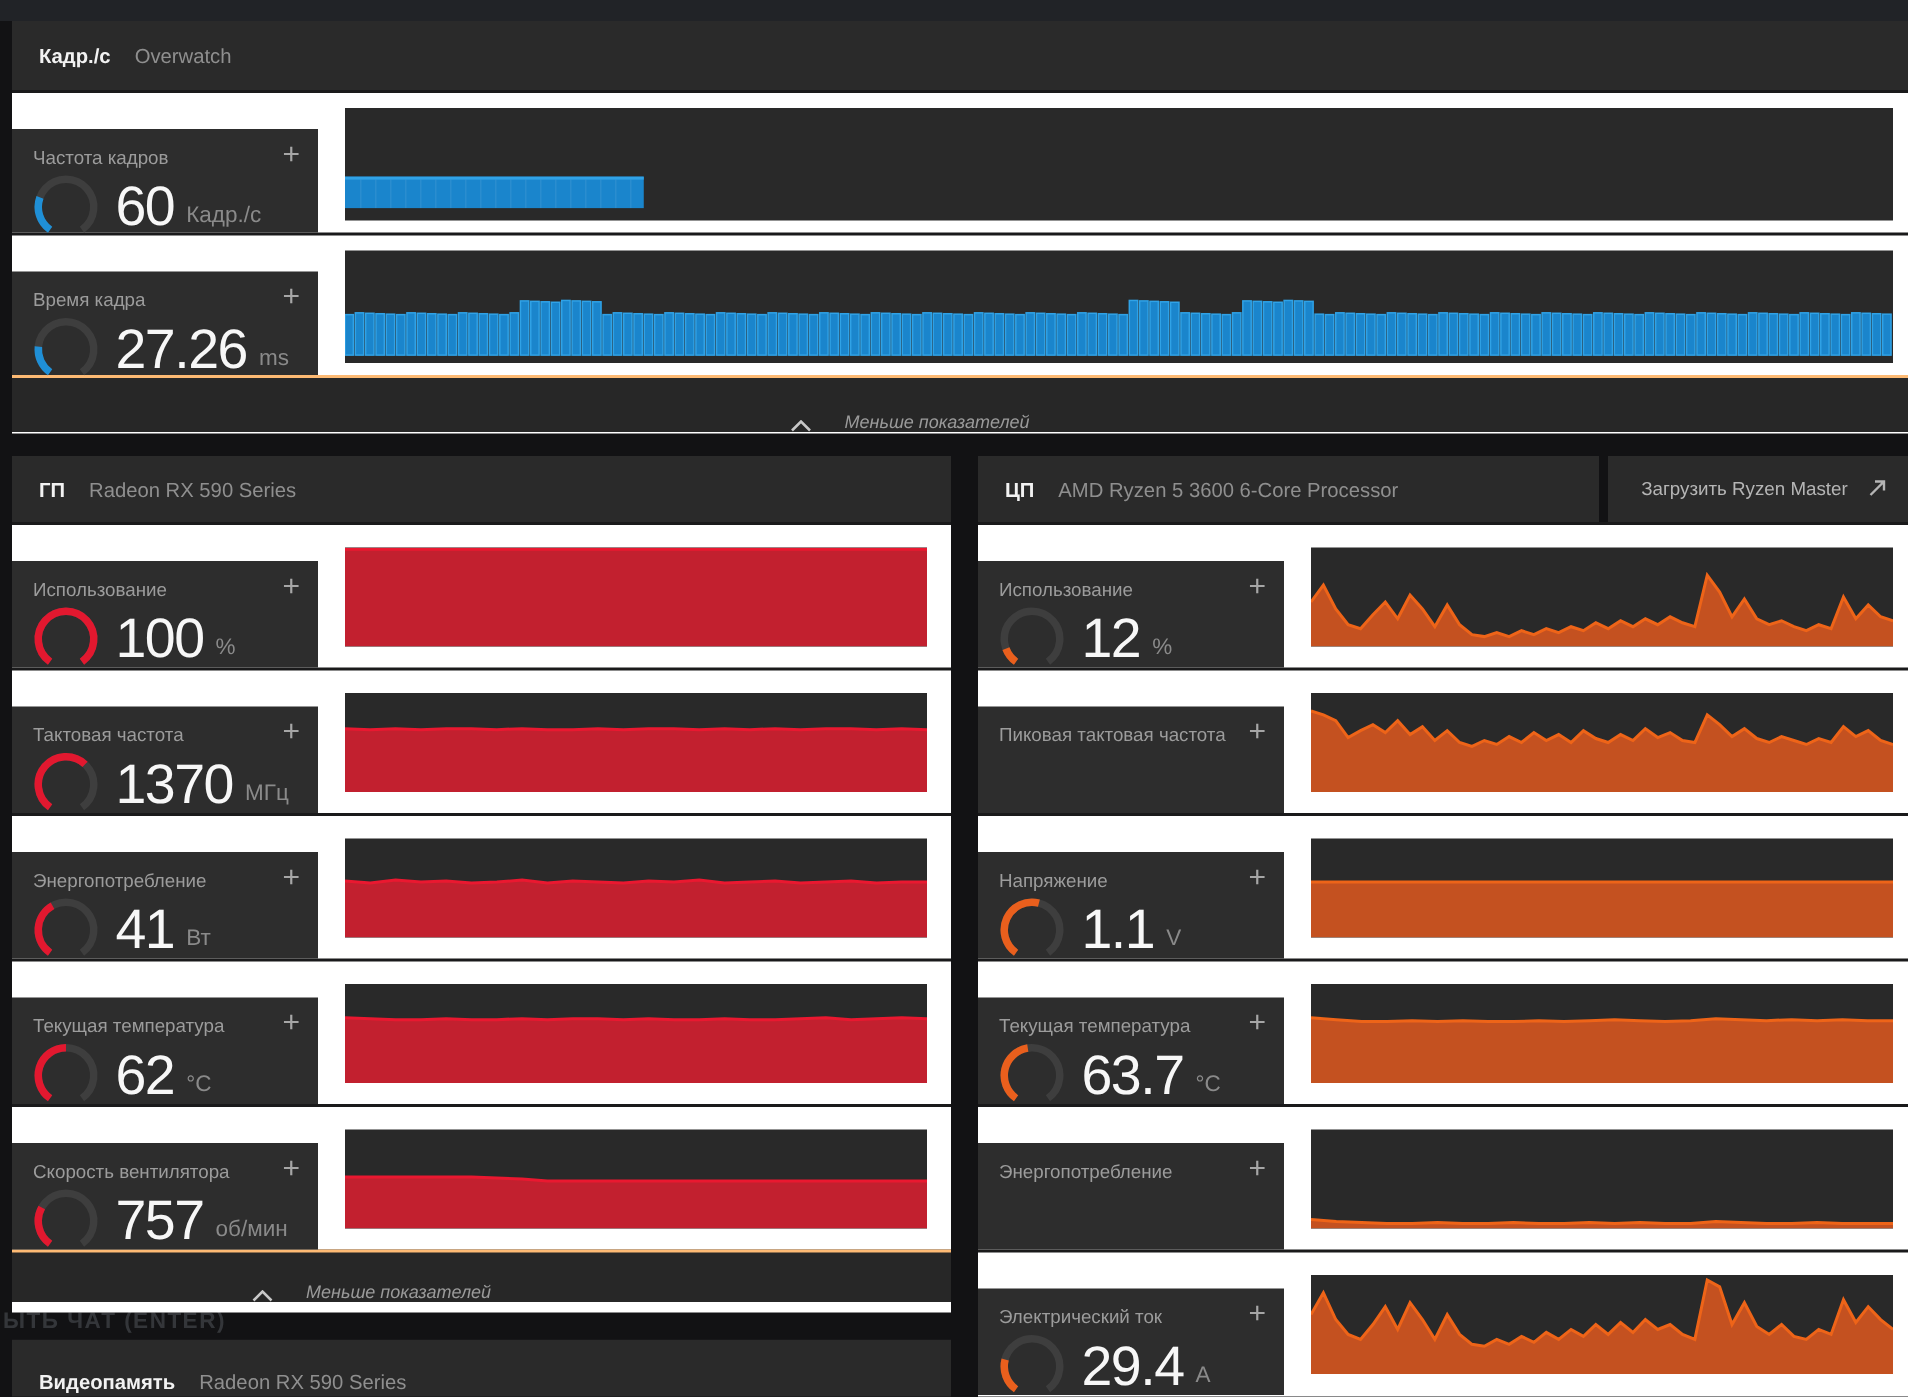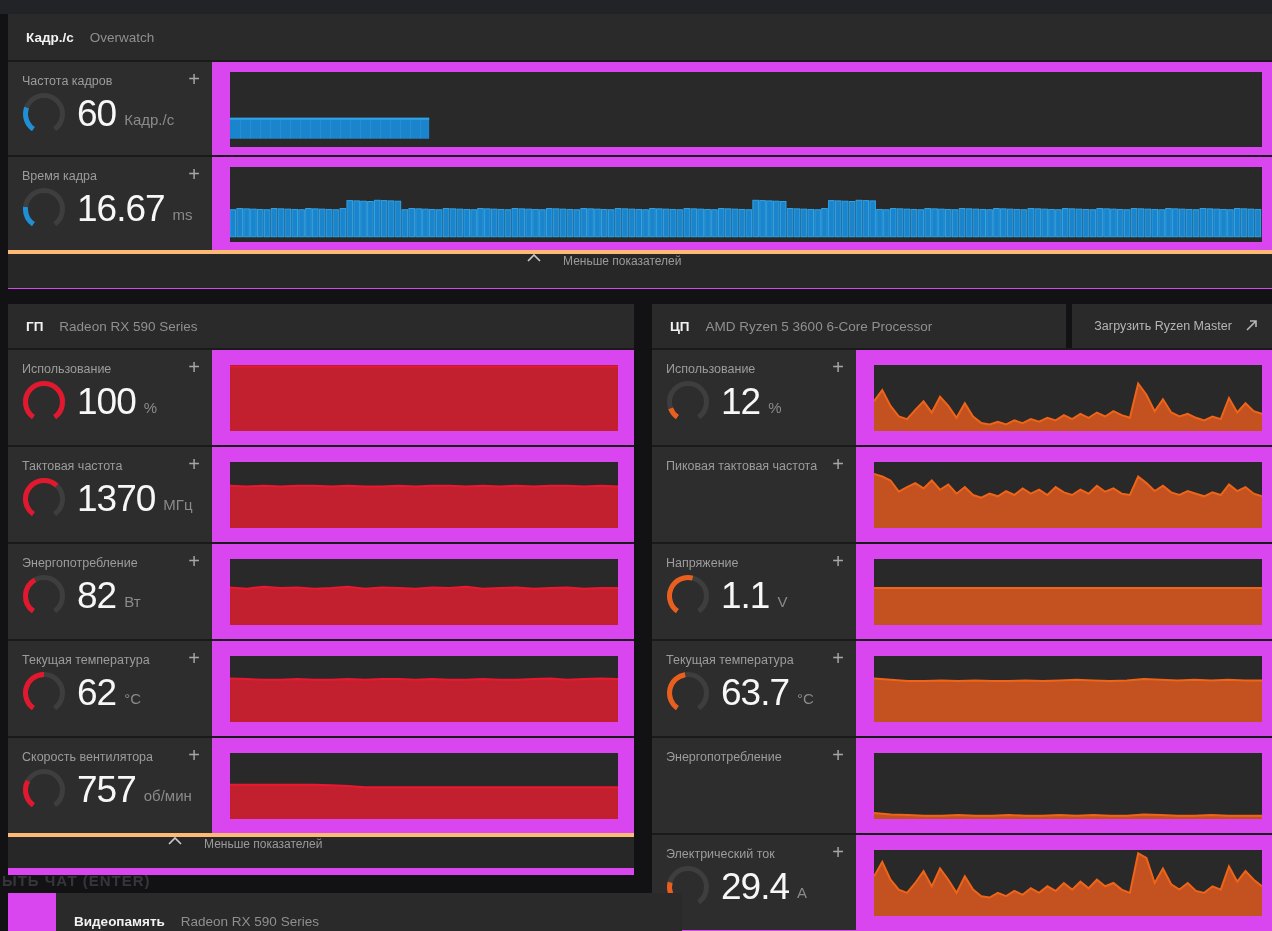--- a/index.html
+++ b/index.html
@@ -10,50 +10,50 @@
     -webkit-font-smoothing:antialiased;
   }
   
   .top-strip{position:absolute;left:0;top:0;width:1272px;height:14px;background:#212327;}
   .match-timer{position:absolute;left:715px;top:0;width:300px;height:14px;background:#0e1216;overflow:hidden;display:flex;justify-content:center;margin-top:48px;}
   .match-timer .t{font-size:16px;font-weight:bold;color:#49525a;letter-spacing:1px;margin-top:-7px;}
   .timer-icon-box{position:absolute;right:8px;top:0;width:34px;height:14px;background:#10343b;display:flex;align-items:flex-end;justify-content:center;overflow:hidden;}
   
   .chat-hint{position:absolute;left:2px;top:872px;font-size:15px;font-weight:bold;color:rgba(190,200,212,.20);letter-spacing:1px;}
   
-  .panel{position:absolute;background:#d946ef;overflow:hidden;}
+  .panel{position:absolute;background:#ffffff;overflow:hidden;}
   .panel-header{height:44px;background:#2a2a2a;display:flex;align-items:center;padding:0 0 0 18px;box-sizing:border-box;}
   .panel-fps .panel-header{height:46px;}
   .panel-title{font-size:13.5px;font-weight:bold;color:#f2f2f2;}
   .panel-subtitle{font-size:13.5px;color:#8f8f8f;margin-left:16px;}
   .hdr-wrap{display:flex;width:100%;height:44px;}
   .hdr-wrap .panel-header{flex:1;}
   .hdr-gap{width:6px;background:#121214;}
   .ryzen-btn{width:200px;height:44px;background:#2a2a2a;display:flex;align-items:center;justify-content:center;position:relative;cursor:pointer;}
   .ryzen-btn span{font-size:12.5px;color:#b5b5b5;margin-right:18px;}
   .ryzen-btn svg{position:absolute;right:14px;top:15px;}
   
   .row{display:flex;border-top:2px solid #1a1a1b;box-sizing:border-box;}
   .panel-side .row{height:97px;}
   .panel-fps .row{height:95px;}
-  .card{width:204px;background:#2d2d2d;position:relative;box-sizing:border-box;padding:9px 12px 0 14px;flex:none;}
+  .card{width:204px;background:#2d2d2d;position:relative;box-sizing:border-box;padding:9px 12px 0 14px;flex:none;margin-top:24px;}
   .card-top{display:flex;align-items:flex-start;}
   .metric-label{font-size:12.5px;color:#9c9c9c;flex:1;padding-top:3px;white-space:nowrap;}
   .add-btn{font-size:20px;font-weight:300;color:#a6a6a6;line-height:16px;cursor:pointer;flex:none;}
   .card-val{display:flex;align-items:center;margin-top:4px;}
   .gauge{flex:none;}
   .metric-value{font-size:37px;font-weight:200;color:#f7f7f7;margin-left:11px;letter-spacing:-1px;}
   .metric-unit{font-size:15px;color:#8a8a8a;margin-left:8px;padding-top:10px;}
   .plotwrap{flex:1;position:relative;}
   .panel-side .plotwrap{margin:15px 16px 0 18px;height:66px;}
   .panel-cpu .plotwrap{margin-right:10px;}
   .panel-fps .plotwrap{margin:10px 10px 0 18px;height:75px;}
   .plot{display:block;width:100%;height:100%;background:#292929;}
   
-  .collapse{height:38px;border-top:4px solid #fdba74;background:#272727;display:flex;align-items:flex-start;cursor:pointer;box-sizing:border-box;}
+  .collapse{height:38px;border-top:2px solid #fdba74;background:#272727;display:flex;align-items:flex-end;cursor:pointer;box-sizing:border-box;font-style:italic;}
   .panel-side .collapse{height:35px;}
   .collapse-label{font-size:12px;color:#9a9a9a;margin-left:22px;}
 </style>
 </head>
 <body>
 
 <div class="top-strip">
   <div class="match-timer">
     <span class="t">ПРОШЛО: 2:15</span>
     <span class="timer-icon-box">
@@ -117,21 +117,21 @@
     <div class="card">
       <div class="card-top">
         <span class="metric-label">Время кадра</span>
         <span class="add-btn">+</span>
       </div>
       <div class="card-val">
         <svg class="gauge" width="44" height="44">
               <path d="M 11.388835927505648 37.154312819346345 A 18.5 18.5 0 1 1 32.63759716280066 37.135769772362934" stroke="#3e3e3e" stroke-width="5" fill="none"></path>
               <path d="M 11.388835927505648 37.154312819346345 A 18.5 18.5 0 0 1 3.597302123875231 20.1050828830598" stroke="#1f8fd6" stroke-width="5" fill="none"></path>
             </svg>
-        <span class="metric-value">16.67</span>
+        <span class="metric-value">27.26</span>
         <span class="metric-unit">ms</span>
       </div>
     </div>
     <div class="plotwrap">
       <svg class="plot" width="1032" height="75" viewBox="0 0 1032 75">
             <rect x="0" y="42.75" width="5.58" height="27" fill="#1a85cc" stroke="#30a2e6" stroke-width="1"></rect>
             <rect x="6.88" y="41.55" width="5.58" height="28.2" fill="#1a85cc" stroke="#30a2e6" stroke-width="1"></rect>
             <rect x="13.76" y="41.85" width="5.58" height="27.9" fill="#1a85cc" stroke="#30a2e6" stroke-width="1"></rect>
             <rect x="20.64" y="42.150000000000006" width="5.58" height="27.599999999999998" fill="#1a85cc" stroke="#30a2e6" stroke-width="1"></rect>
             <rect x="27.52" y="42.45" width="5.58" height="27.3" fill="#1a85cc" stroke="#30a2e6" stroke-width="1"></rect>
@@ -346,21 +346,21 @@
     <div class="card">
       <div class="card-top">
         <span class="metric-label">Энергопотребление</span>
         <span class="add-btn">+</span>
       </div>
       <div class="card-val">
         <svg class="gauge" width="44" height="44">
               <path d="M 11.388835927505648 37.154312819346345 A 18.5 18.5 0 1 1 32.63759716280066 37.135769772362934" stroke="#3e3e3e" stroke-width="5" fill="none"></path>
               <path d="M 11.388835927505648 37.154312819346345 A 18.5 18.5 0 0 1 13.019728116787423 5.825800888341284" stroke="#e2182f" stroke-width="5" fill="none"></path>
             </svg>
-        <span class="metric-value">82</span>
+        <span class="metric-value">41</span>
         <span class="metric-unit">Вт</span>
       </div>
     </div>
     <div class="plotwrap">
       <svg class="plot" width="388" height="66" viewBox="0 0 388 66">
             <polygon points="0,66 0,28.380000000000003 16.869565217391305,29.699999999999996 33.73913043478261,27.720000000000006 50.608695652173914,29.04 67.47826086956522,28.380000000000003 84.34782608695653,29.699999999999996 101.21739130434783,29.04 118.08695652173913,27.720000000000006 134.95652173913044,29.699999999999996 151.82608695652175,28.380000000000003 168.69565217391306,29.04 185.56521739130434,29.699999999999996 202.43478260869566,28.380000000000003 219.30434782608697,29.04 236.17391304347825,27.720000000000006 253.04347826086956,29.699999999999996 269.9130434782609,29.04 286.7826086956522,28.380000000000003 303.6521739130435,29.699999999999996 320.5217391304348,29.04 337.3913043478261,28.380000000000003 354.2608695652174,29.699999999999996 371.1304347826087,29.04 388,29.04 388,66" fill="#c2202f"></polygon>
             <polyline points="0,28.380000000000003 16.869565217391305,29.699999999999996 33.73913043478261,27.720000000000006 50.608695652173914,29.04 67.47826086956522,28.380000000000003 84.34782608695653,29.699999999999996 101.21739130434783,29.04 118.08695652173913,27.720000000000006 134.95652173913044,29.699999999999996 151.82608695652175,28.380000000000003 168.69565217391306,29.04 185.56521739130434,29.699999999999996 202.43478260869566,28.380000000000003 219.30434782608697,29.04 236.17391304347825,27.720000000000006 253.04347826086956,29.699999999999996 269.9130434782609,29.04 286.7826086956522,28.380000000000003 303.6521739130435,29.699999999999996 320.5217391304348,29.04 337.3913043478261,28.380000000000003 354.2608695652174,29.699999999999996 371.1304347826087,29.04 388,29.04" fill="none" stroke="#ea1830" stroke-width="2"></polyline>
           </svg>
     </div>
   </div>
@@ -544,18 +544,18 @@
     <div class="plotwrap">
       <svg class="plot" width="388" height="66" viewBox="0 0 388 66">
             <polygon points="0,66 0,26.4 8.25531914893617,11.880000000000003 16.51063829787234,29.699999999999996 24.76595744680851,39.599999999999994 33.02127659574468,42.900000000000006 41.27659574468085,33 49.53191489361702,21.119999999999997 57.787234042553195,36.3 66.04255319148936,18.480000000000004 74.29787234042553,29.699999999999996 82.5531914893617,42.900000000000006 90.80851063829788,26.4 99.06382978723404,39.599999999999994 107.31914893617021,46.2 115.57446808510639,47.519999999999996 123.82978723404256,42.900000000000006 132.08510638297872,46.2 140.3404255319149,40.92 148.59574468085106,44.879999999999995 156.85106382978722,38.28 165.1063829787234,42.900000000000006 173.36170212765958,36.3 181.61702127659575,40.92 189.87234042553192,33 198.12765957446808,39.599999999999994 206.38297872340425,31.68 214.63829787234042,38.28 222.89361702127658,29.699999999999996 231.14893617021278,36.3 239.40425531914894,33 247.6595744680851,39.599999999999994 255.91489361702128,42.900000000000006 264.17021276595744,3.3000000000000043 272.4255319148936,7.920000000000002 280.6808510638298,33 288.93617021276594,18.480000000000004 297.1914893617021,34.32 305.4468085106383,39.599999999999994 313.70212765957444,33 321.9574468085106,40.92 330.2127659574468,42.900000000000006 338.468085106383,36.3 346.72340425531917,39.599999999999994 354.97872340425533,16.5 363.2340425531915,31.68 371.48936170212767,21.119999999999997 379.74468085106383,29.699999999999996 388,36.3 388,66" fill="#c45120"></polygon>
             <polyline points="0,26.4 8.25531914893617,11.880000000000003 16.51063829787234,29.699999999999996 24.76595744680851,39.599999999999994 33.02127659574468,42.900000000000006 41.27659574468085,33 49.53191489361702,21.119999999999997 57.787234042553195,36.3 66.04255319148936,18.480000000000004 74.29787234042553,29.699999999999996 82.5531914893617,42.900000000000006 90.80851063829788,26.4 99.06382978723404,39.599999999999994 107.31914893617021,46.2 115.57446808510639,47.519999999999996 123.82978723404256,42.900000000000006 132.08510638297872,46.2 140.3404255319149,40.92 148.59574468085106,44.879999999999995 156.85106382978722,38.28 165.1063829787234,42.900000000000006 173.36170212765958,36.3 181.61702127659575,40.92 189.87234042553192,33 198.12765957446808,39.599999999999994 206.38297872340425,31.68 214.63829787234042,38.28 222.89361702127658,29.699999999999996 231.14893617021278,36.3 239.40425531914894,33 247.6595744680851,39.599999999999994 255.91489361702128,42.900000000000006 264.17021276595744,3.3000000000000043 272.4255319148936,7.920000000000002 280.6808510638298,33 288.93617021276594,18.480000000000004 297.1914893617021,34.32 305.4468085106383,39.599999999999994 313.70212765957444,33 321.9574468085106,40.92 330.2127659574468,42.900000000000006 338.468085106383,36.3 346.72340425531917,39.599999999999994 354.97872340425533,16.5 363.2340425531915,31.68 371.48936170212767,21.119999999999997 379.74468085106383,29.699999999999996 388,36.3" fill="none" stroke="#ee6418" stroke-width="2"></polyline>
           </svg>
     </div>
   </div>
     </div>
 </div>
 
-<div class="panel" style="left:8px;top:893px;width:626px;height:38px;padding-left:48px;">
+<div class="panel" style="left:8px;top:893px;width:626px;height:38px;">
   <div class="panel-header" style="height:44px;align-items:flex-end;padding-bottom:8px;">
     <span class="panel-title">Видеопамять</span>
     <span class="panel-subtitle">Radeon RX 590 Series</span>
   </div>
 </div>
 
 </body></html>

